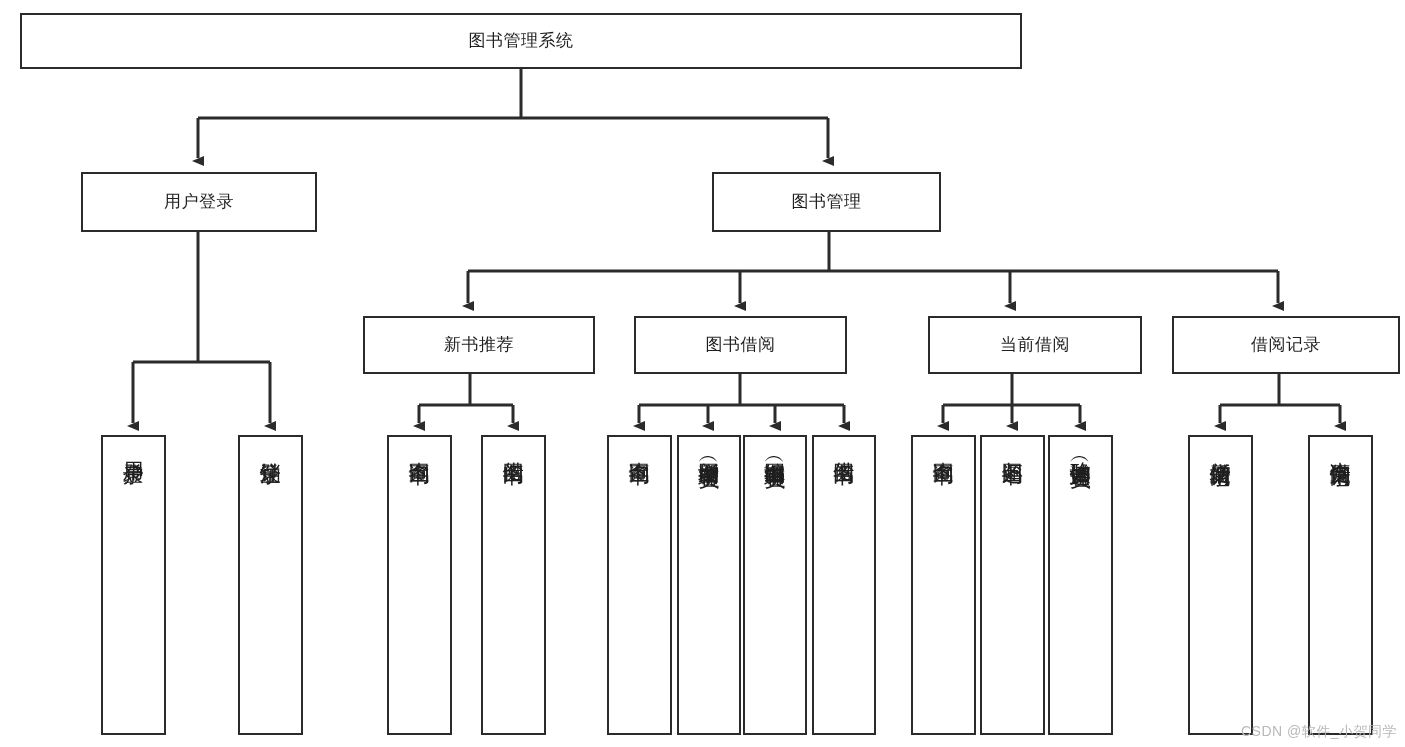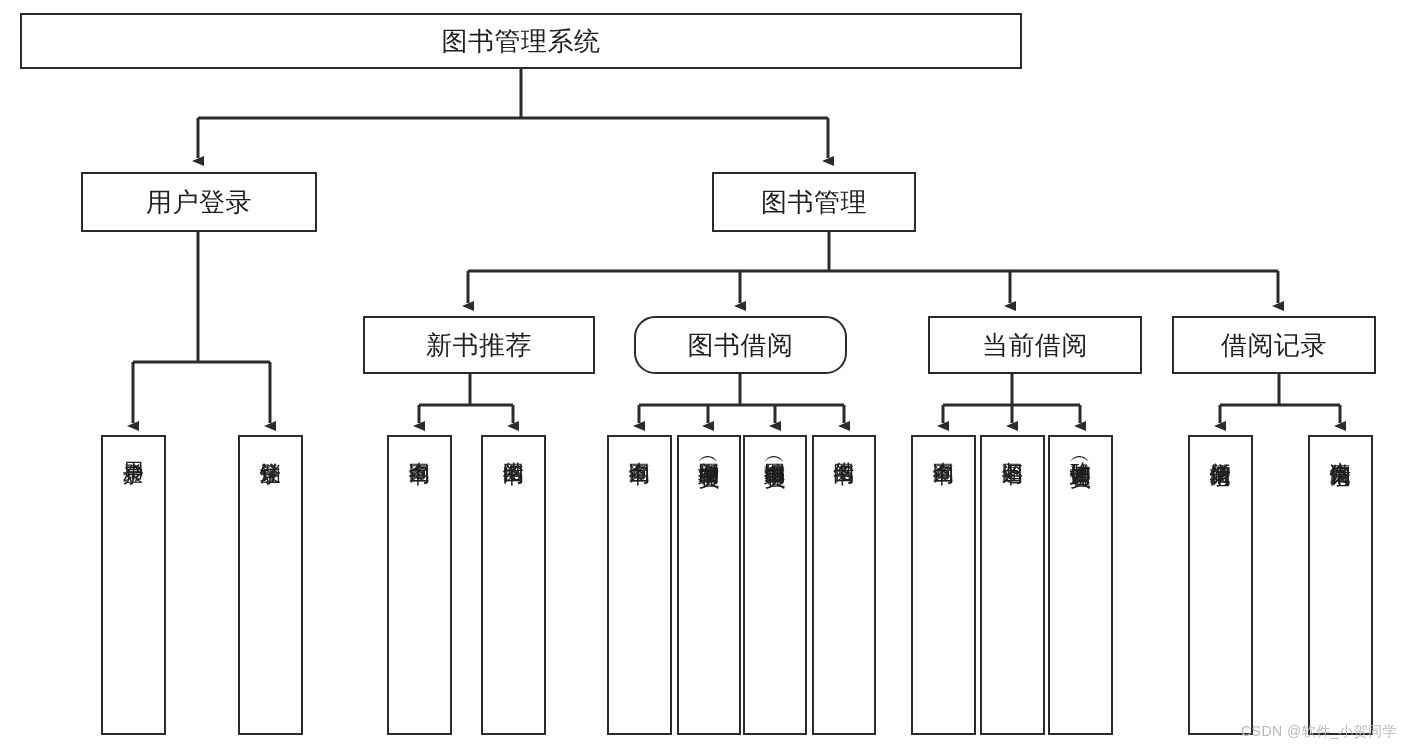--- a/index.html
+++ b/index.html
@@ -28,21 +28,21 @@
     position: absolute;
     box-sizing: border-box;
     background: #ffffff;
     border: 2px solid #2b2b2b;
     display: flex;
     align-items: center;
     justify-content: center;
     color: #1a1a1a;
   }
   .node-label {
-    font-size: 26px;
+    font-size: 17px;
     line-height: 1.1;
     letter-spacing: 0.5px;
     white-space: nowrap;
     color: #1f1f1f;
   }
   .node-leaf .node-label {
     writing-mode: vertical-rl;
     text-orientation: upright;
     font-size: 21px;
     line-height: 1.22;
@@ -121,34 +121,34 @@
     </g>
   </svg>
 
   <div class="node-box node-root" style="left:20px; top:13px; width:1002px; height:56px;">
     <span class="node-label">图书管理系统</span>
   </div>
 
   <div class="node-box" style="left:81px; top:172px; width:236px; height:60px;">
     <span class="node-label">用户登录</span>
   </div>
-  <div class="node-box" style="left:712px; top:172px; width:204px; height:60px;">
+  <div class="node-box" style="left:712px; top:172px; width:229px; height:60px;">
     <span class="node-label">图书管理</span>
   </div>
 
   <div class="node-box" style="left:363px; top:316px; width:232px; height:58px;">
     <span class="node-label">新书推荐</span>
   </div>
-  <div class="node-box" style="left:634px; top:316px; width:213px; height:58px;border-radius:21px;">
+  <div class="node-box" style="left:634px; top:316px; width:213px; height:58px;">
     <span class="node-label">图书借阅</span>
   </div>
   <div class="node-box" style="left:928px; top:316px; width:214px; height:58px;">
     <span class="node-label">当前借阅</span>
   </div>
-  <div class="node-box" style="left:1172px; top:316px; width:204px; height:58px;">
+  <div class="node-box" style="left:1172px; top:316px; width:228px; height:58px;">
     <span class="node-label">借阅记录</span>
   </div>
 
   <div class="node-box node-leaf" style="left:101px; top:435px; width:65px; height:300px;">
     <span class="node-label">用户登录</span>
   </div>
   <div class="node-box node-leaf" style="left:238px; top:435px; width:65px; height:300px;">
     <span class="node-label">注销登录</span>
   </div>
   <div class="node-box node-leaf" style="left:387px; top:435px; width:65px; height:300px;">

